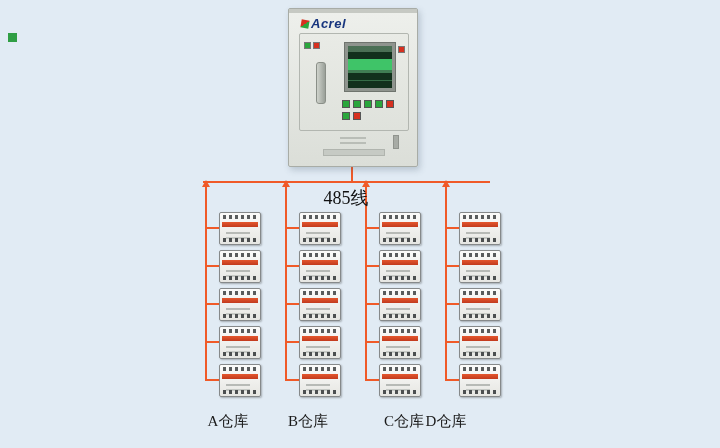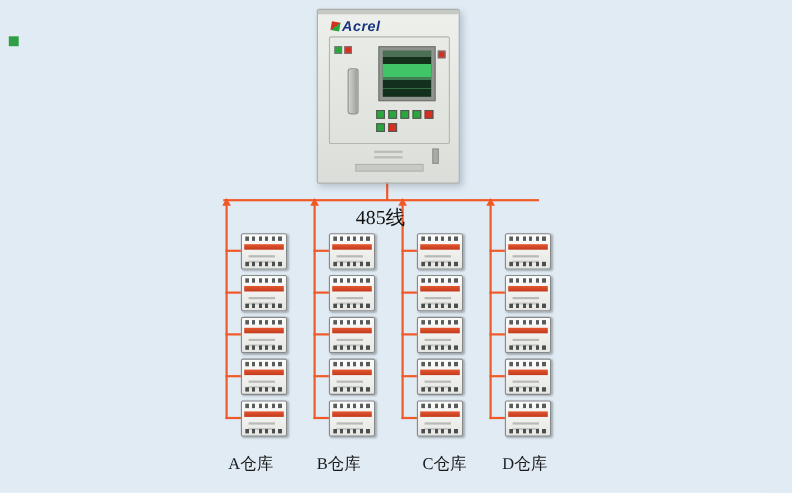--- a/index.html
+++ b/index.html
@@ -119,21 +119,21 @@
     <div class="handle"></div>
   </div>
 
   <div class="drop"></div>
   <div class="bus"></div>
   <div class="bus-label">485线</div>
 
   <div class="col-label" style="left:228px">A仓库</div>
   <div class="col-label" style="left:308px">B仓库</div>
   <div class="col-label" style="left:404px">C仓库</div>
-  <div class="col-label" style="left:477px">D仓库</div>
+  <div class="col-label" style="left:446px">D仓库</div>
 
 <div class="v-line" style="left: 205px; top: 182px; width: 2px; height: 199px;"></div>
     <div class="arrow-up" style="left: 202px; top: 180px;"></div>
     <div class="h-stub" style="left: 205px; top: 227px; width: 14px; height: 2px;"></div>
     <div class="device" style="left: 219px; top: 212px;">
       <span class="stripe"></span>
       <span class="dline"></span>
     </div>
     <div class="h-stub" style="left: 205px; top: 265px; width: 14px; height: 2px;"></div>
     <div class="device" style="left: 219px; top: 250px;">

